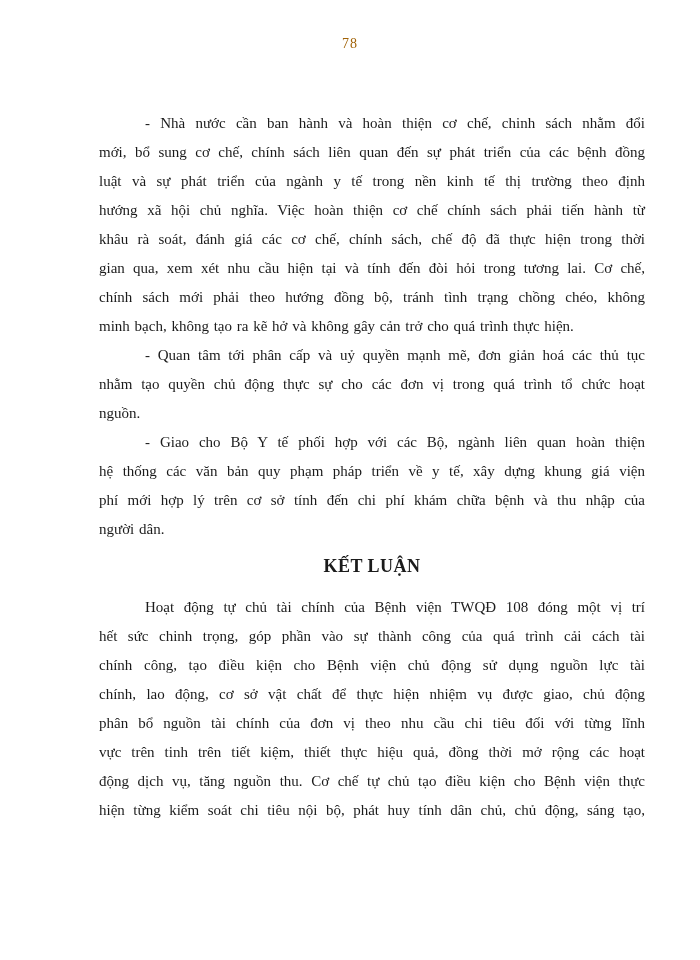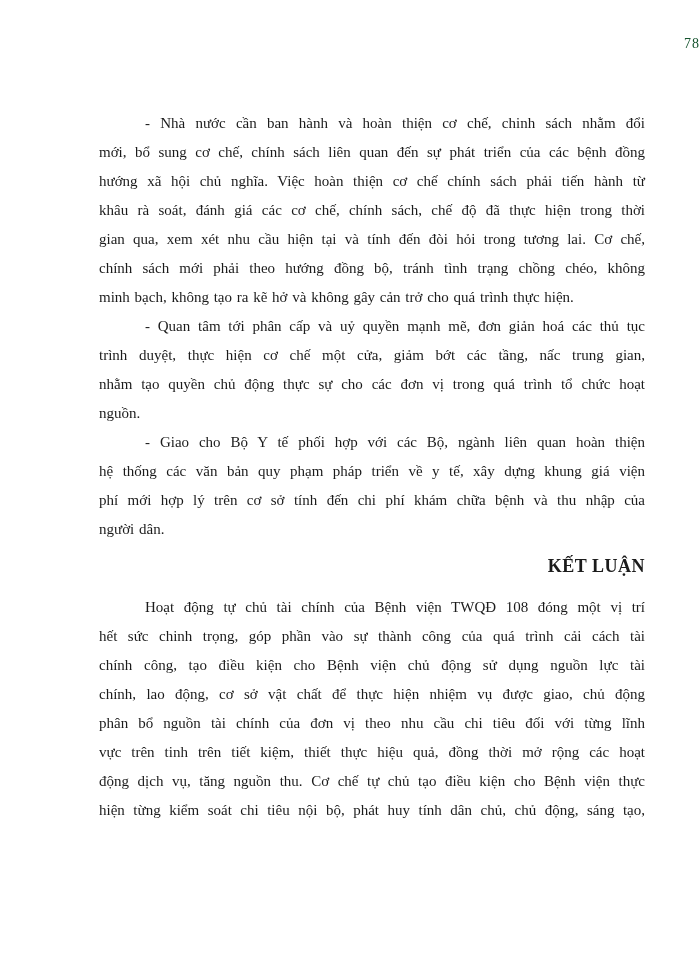--- a/index.html
+++ b/index.html
@@ -14,24 +14,24 @@
     background: #ffffff;
     font-family: "Liberation Serif", "DejaVu Serif", serif;
     color: #1b1b1b;
     overflow: hidden;
   }
   .page-number {
     position: absolute;
     top: 36px;
     left: 0;
     width: 100%;
-    text-align: right;
+    text-align: center;
     font-size: 14px;
     letter-spacing: 1px;
-    color: #14532d;
+    color: #a16207;
   }
   .content {
     position: absolute;
     left: 99px;
     top: 109px;
     width: 546px;
     font-size: 15px;
     line-height: 29px;
   }
   .paragraph { margin: 0; }
@@ -40,46 +40,46 @@
     text-align-last: left;
     word-spacing: 1px;
   }
   .line.stretch {
     text-align-last: justify;
   }
   .line.indent {
     padding-left: 46px;
   }
   .heading {
-    text-align: right;
+    text-align: center;
     font-weight: bold;
     font-size: 18px;
     line-height: 29px;
     letter-spacing: 0.5px;
     margin: 8px 0 12px 0;
   }
 </style>
 </head>
 <body>
 
 <div class="page">
   <div class="page-number">78</div>
   <div class="content">
       <div class="paragraph">
         <div class="line stretch indent">- Nhà nước cần ban hành và hoàn thiện  cơ chế, chinh sách nhằm đổi</div>
         <div class="line stretch">mới, bổ sung cơ chế, chính sách liên quan đến sự phát triển của các bệnh đồng</div>
+        <div class="line stretch">luật và sự phát triển của ngành y tế trong nền kinh tế thị trường theo định</div>
         <div class="line stretch">hướng xã hội chủ nghĩa. Việc hoàn thiện cơ chế chính sách phải tiến hành từ</div>
         <div class="line stretch">khâu rà soát, đánh giá các cơ chế, chính sách, chế độ đã thực hiện trong thời</div>
         <div class="line stretch">gian qua, xem xét nhu cầu hiện tại và tính đến đòi hỏi trong tương lai. Cơ chế,</div>
         <div class="line stretch">chính sách mới phải theo hướng đồng bộ, tránh tình trạng chồng chéo, không</div>
         <div class="line">minh bạch, không tạo ra kẽ hở và không gây cản trở cho quá trình thực hiện.</div>
       </div>
       <div class="paragraph">
         <div class="line stretch indent">- Quan tâm tới phân cấp và uỷ quyền mạnh mẽ, đơn giản hoá các thủ tục</div>
-        <div class="line stretch">trình duyệt, thực hiện cơ chế một cửa, giảm bớt các tầng, nấc trung gian,</div>
         <div class="line stretch">nhằm tạo quyền chủ động thực sự cho các đơn vị trong quá trình tổ chức hoạt</div>
         <div class="line">nguồn.</div>
       </div>
       <div class="paragraph">
         <div class="line stretch indent">- Giao cho Bộ Y tế phối hợp với các Bộ, ngành liên quan hoàn thiện</div>
         <div class="line stretch">hệ thống các văn bản quy phạm pháp triển về y tế, xây dựng khung giá viện</div>
         <div class="line stretch">phí mới hợp lý trên cơ sở tính đến chi phí khám chữa bệnh và thu nhập của</div>
         <div class="line">người dân.</div>
       </div>
       <div class="heading">KẾT LUẬN</div>

